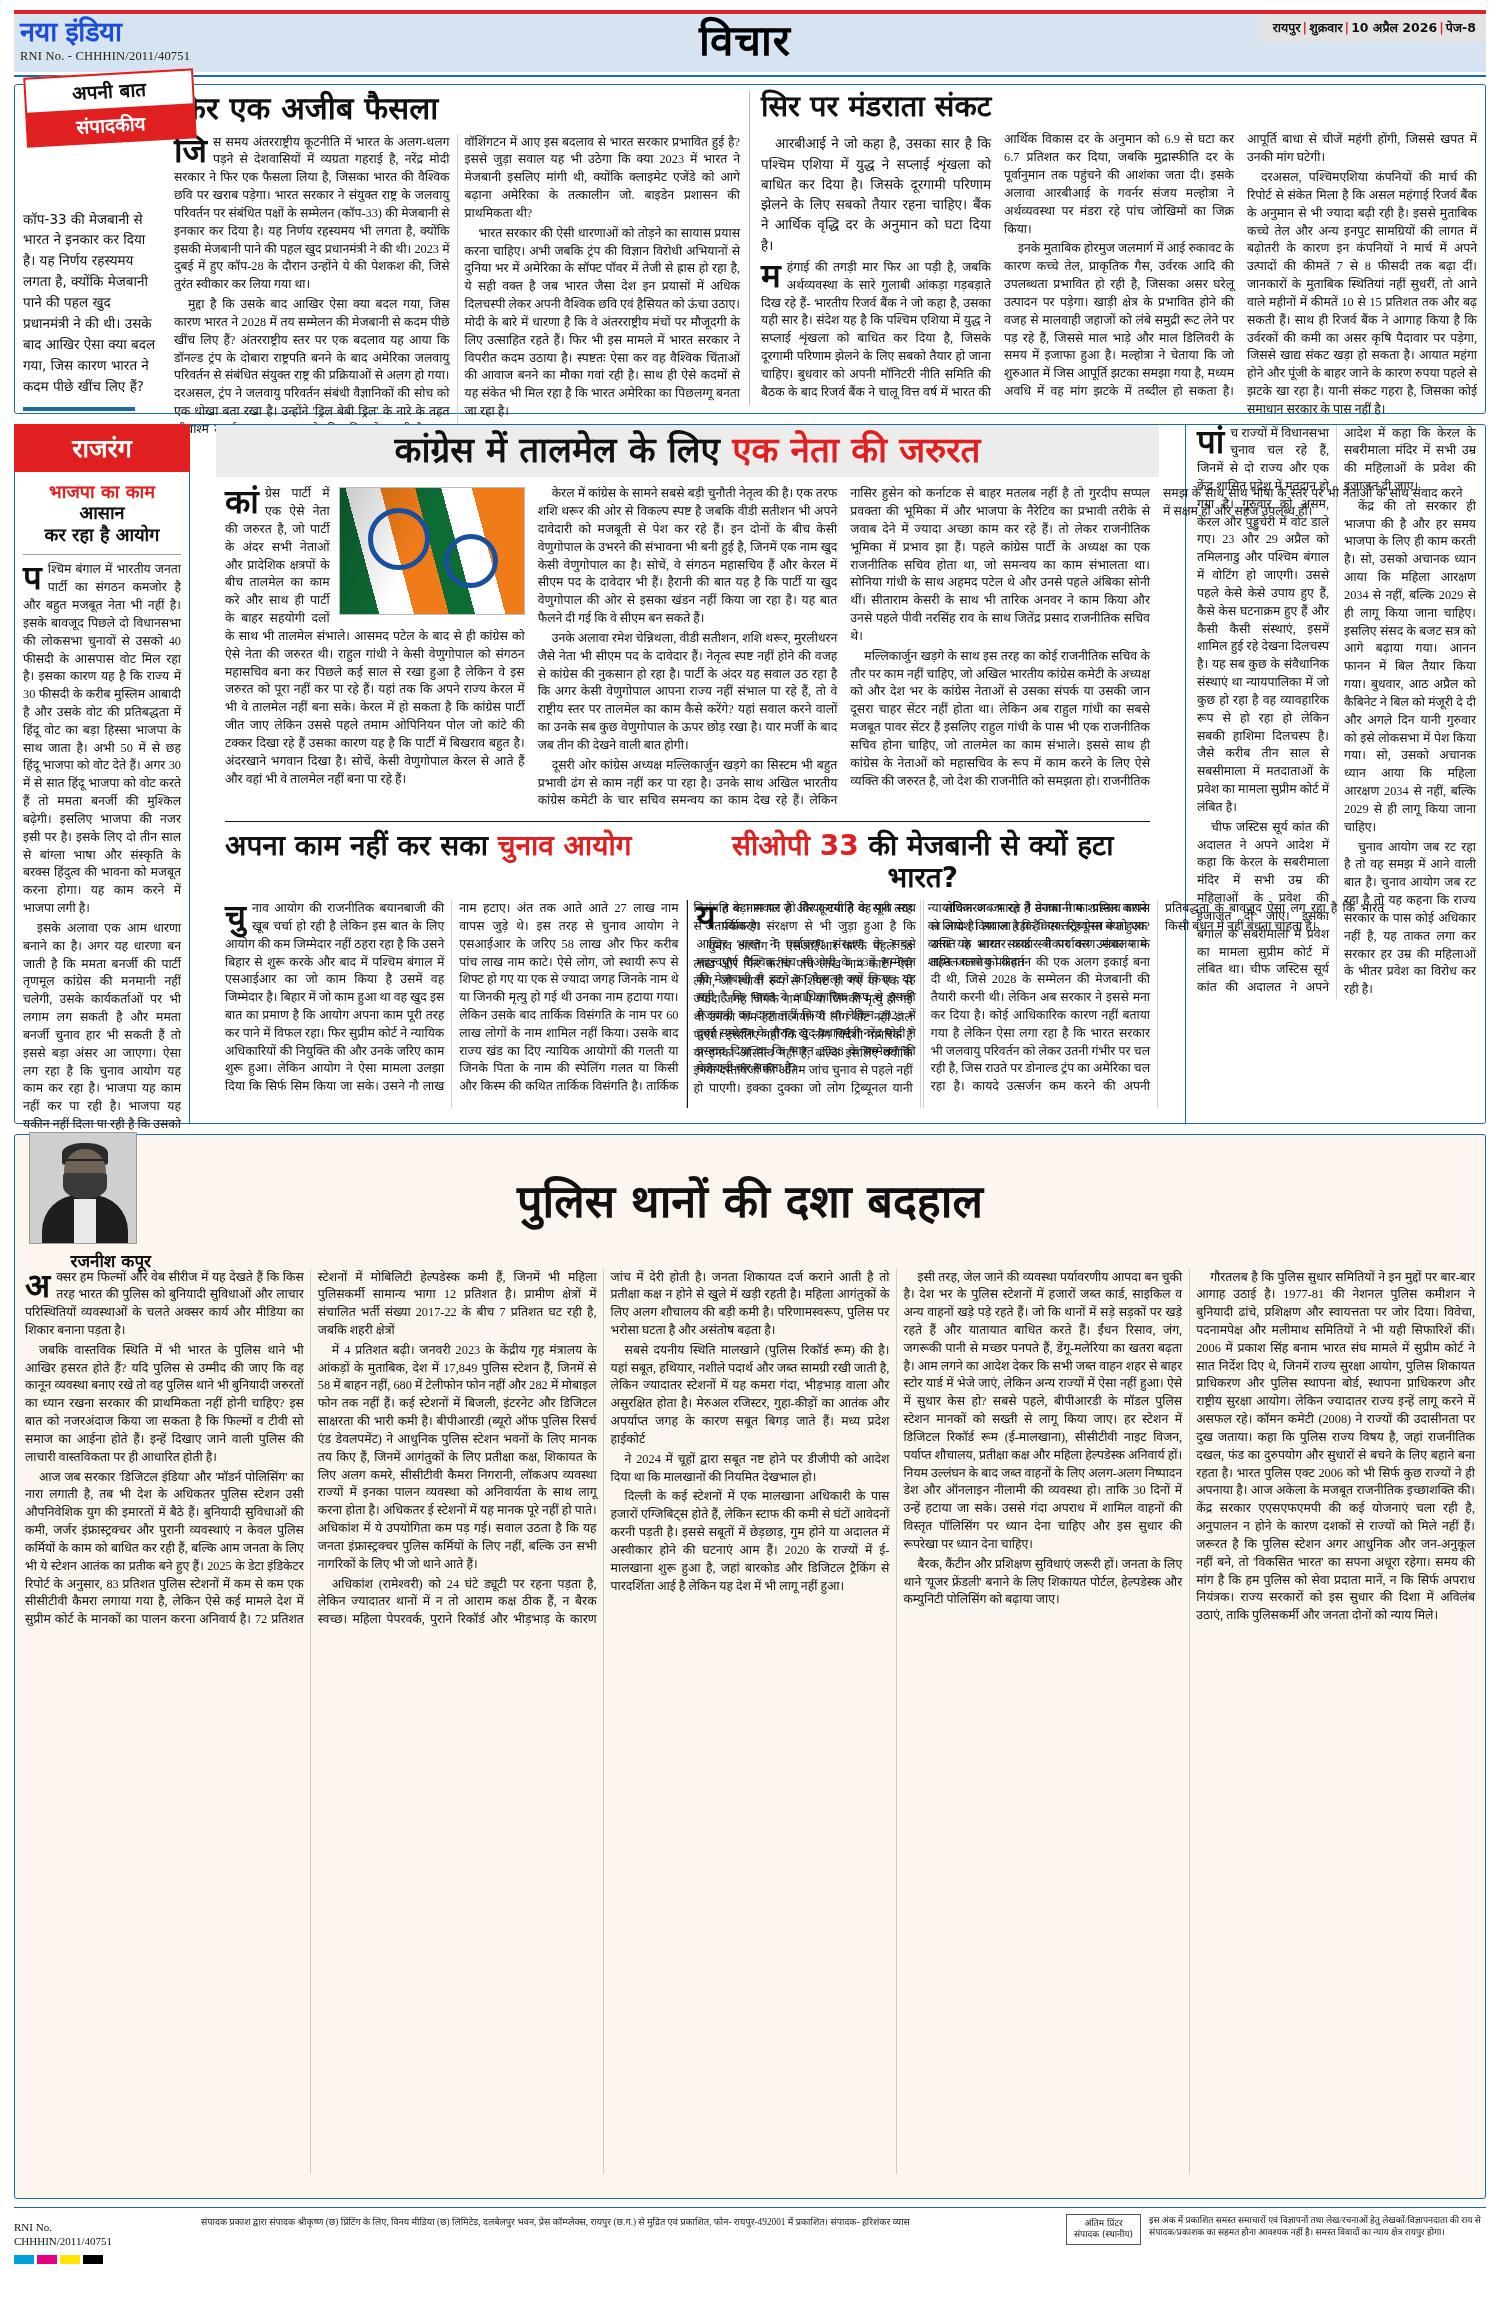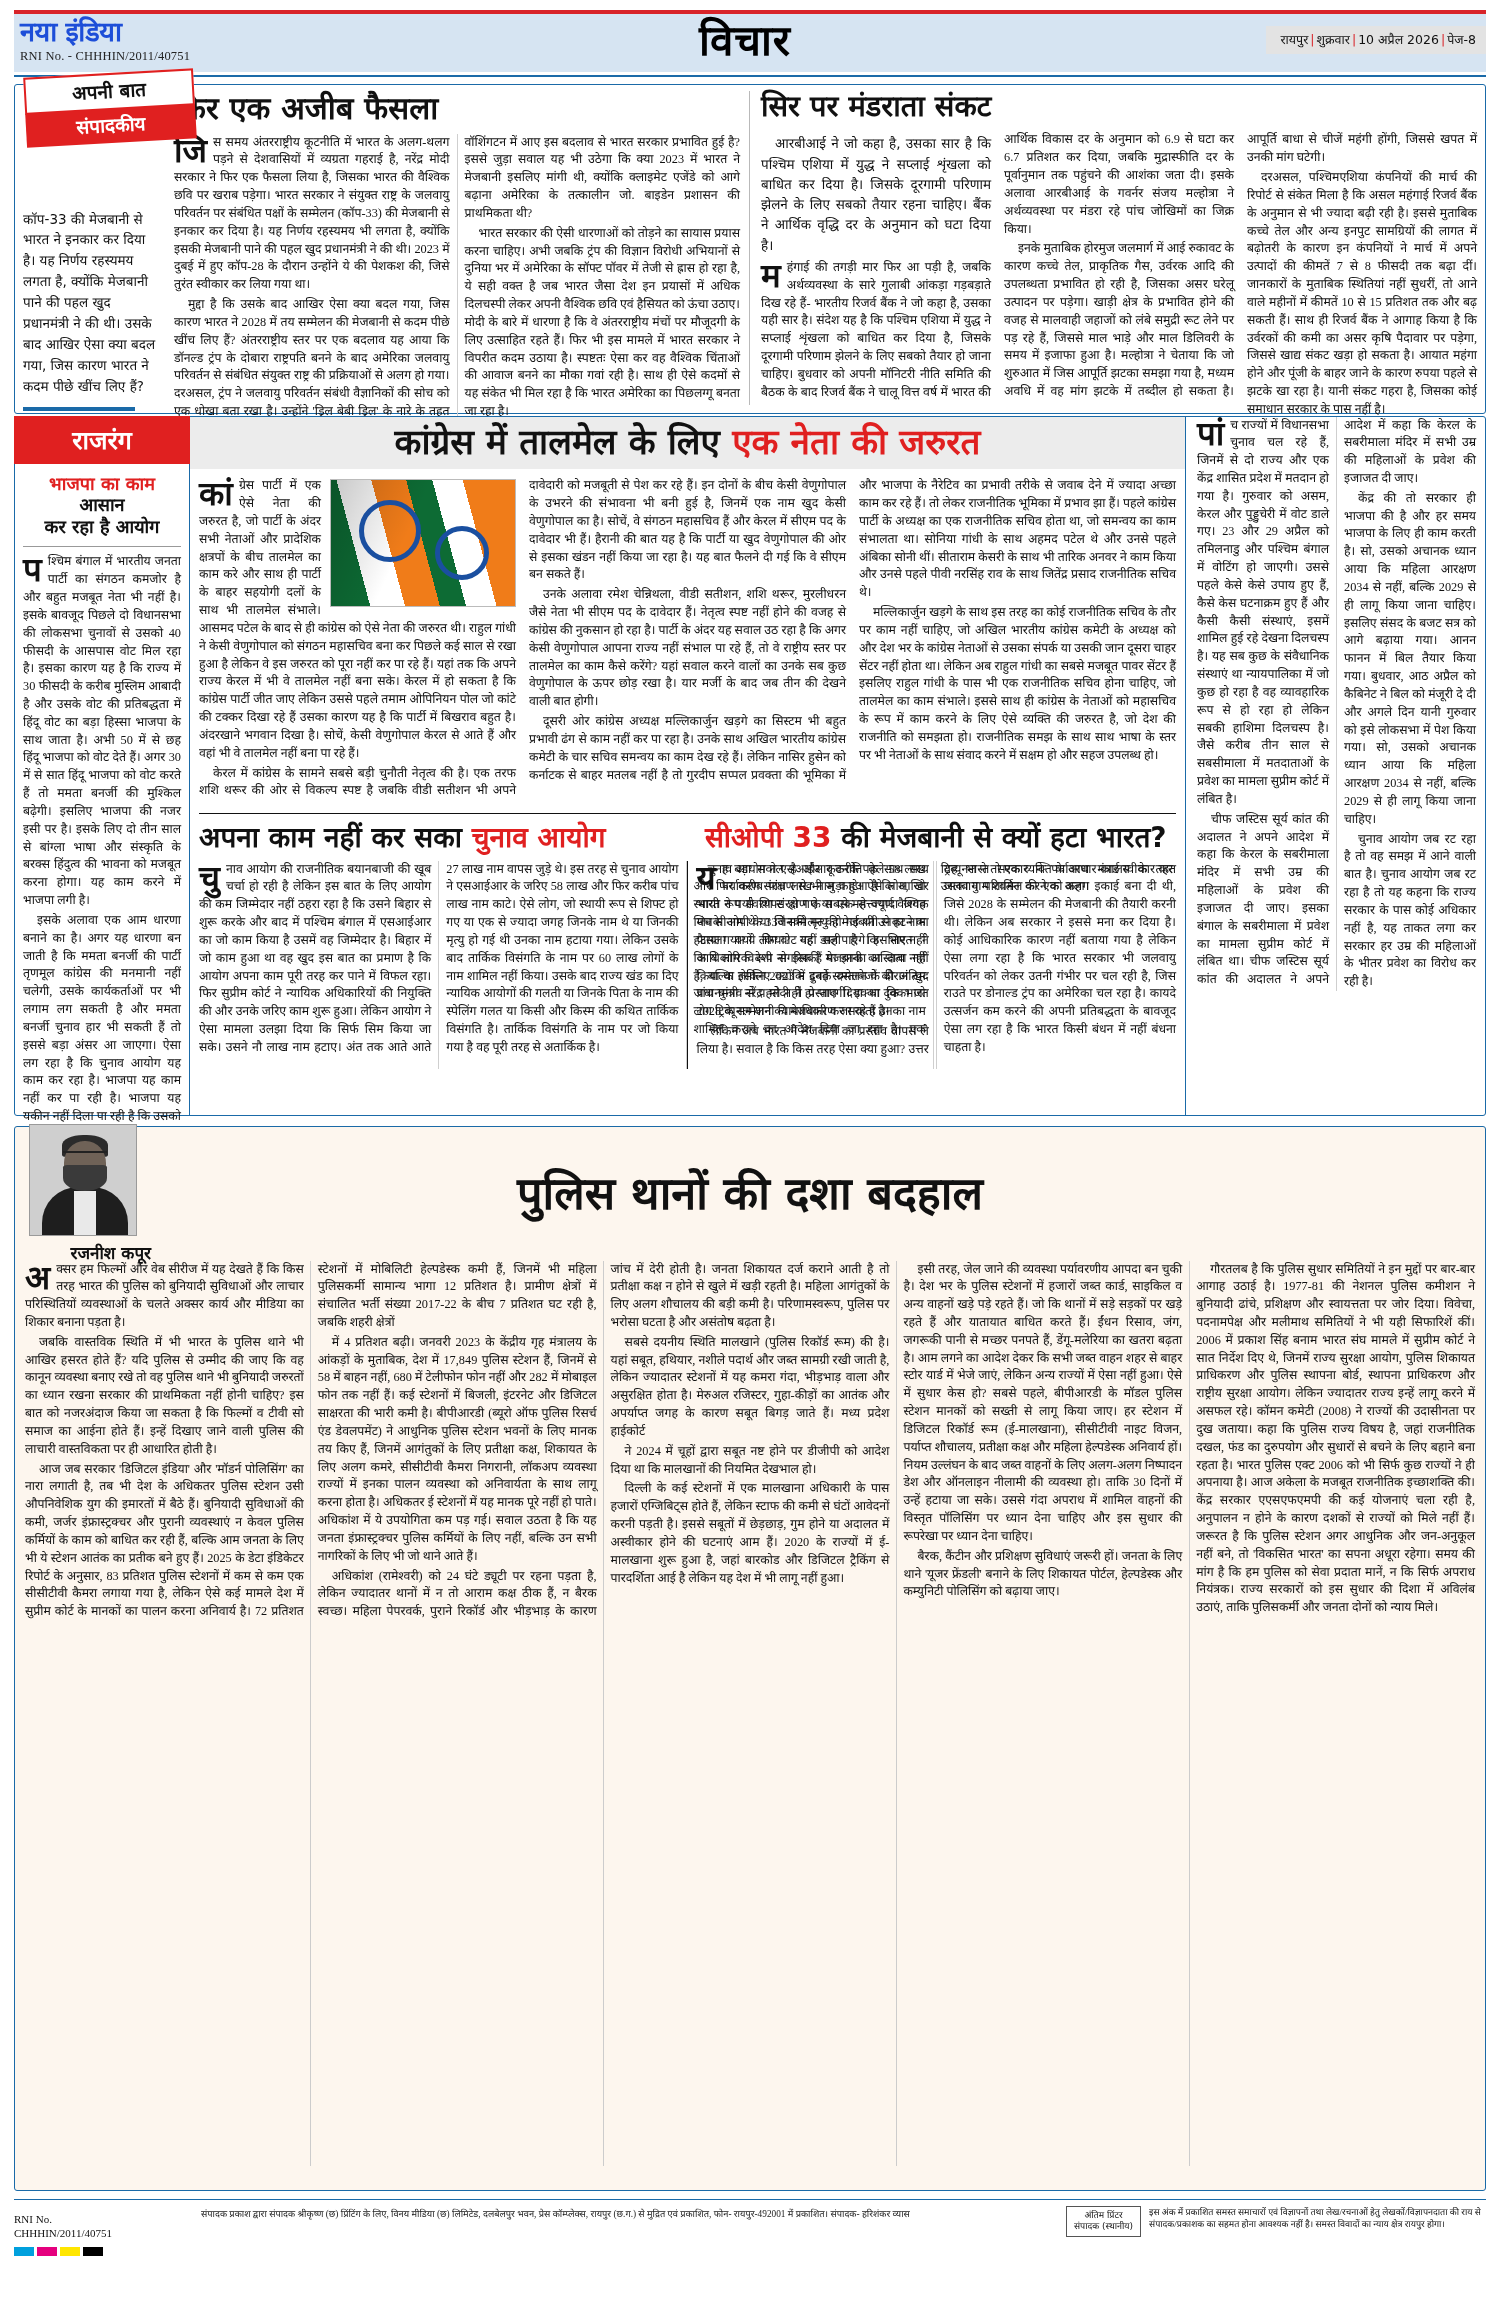--- a/index.html
+++ b/index.html
@@ -25,21 +25,21 @@
   .mh-rni { font-family:"Liberation Serif", serif; font-size:12.5px; color:#222; margin-top:3px; letter-spacing:0.2px; }
   .mh-center { flex:1; display:flex; align-items:center; justify-content:center; }
   .mh-title {
     font-family:"DejaVu Sans", sans-serif;
     font-weight:bold; font-size:42px; letter-spacing:1px; color:#000; line-height:1;
     transform:translateY(-2px);
   }
   .mh-right { width:330px; display:flex; align-items:flex-start; justify-content:flex-end; }
   .mh-dateline {
     background:#e3e3e3; padding:5px 10px 6px 14px; font-family:"DejaVu Sans", sans-serif;
-    font-weight:normal; font-size:12.5px; color:#111; white-space:nowrap;margin-top:12px;
+    font-weight:bold; font-size:12.5px; color:#111; white-space:nowrap;
   }
   .mh-dateline .sep { color:#d8242a; padding:0 2px; }
   .masthead-thin { height:1.5px; background:#1a6aa8; margin-top:3px; }
   .ttl-red { color:#e02020; }
   .body-col { font-size:12.3px; line-height:1.45; text-align:justify; hyphens:auto; }
   .body-col p { margin-bottom:2px; text-indent:14px; }
   .body-col p.noind { text-indent:0; }
 
   .dropcap::first-letter {
     float:left; font-size:33px; line-height:0.85; font-weight:bold;
@@ -77,22 +77,22 @@
   .ed-head.small { font-size:29px; }
   .two-col { column-count:2; column-gap:15px; column-rule:1px solid #cfcfcf; }
   .three-col { column-count:3; column-gap:13px; }
   .pull-inline {
     font-family:"DejaVu Sans", sans-serif; font-size:13.5px; line-height:1.5;
     padding:2px 0; break-inside:avoid;
   }
 
   
   .rajrang-block {
-    border:1.5px solid #1a6aa8; border-radius:3px; margin-top:2px; height:700px;
-    display:flex; position:relative; padding:0;
+    border:1.5px solid #1a6aa8; border-radius:3px; margin-top:10px; height:700px;
+    display:flex; position:relative; padding:0;gap:26px;
   }
   .rr-left { width:175px; border-right:1px solid #1a6aa8; padding:0 8px 6px 8px; }
   .rr-badge {
     background:#e02020; color:#fff; font-family:"DejaVu Sans", sans-serif; font-weight:bold;
     font-size:25px; text-align:center; padding:6px 0 8px; margin:-1px -9px 0 -9px;
   }
   .rr-sub {
     font-family:"DejaVu Sans", sans-serif; font-weight:bold; font-size:18px; line-height:1.22;
     text-align:center; padding:9px 2px 8px; color:#111;
   }

